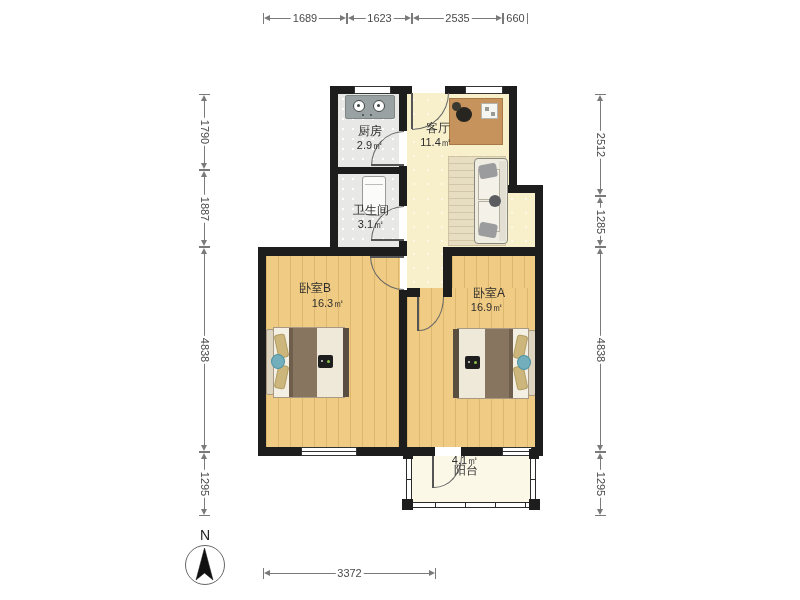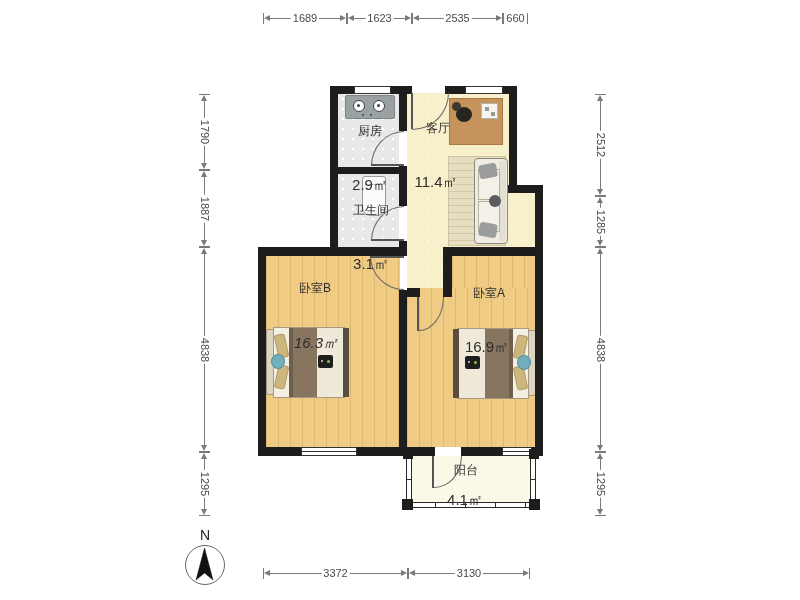--- a/index.html
+++ b/index.html
@@ -13,21 +13,21 @@
   .floor-balcony{background:#fbf8e8;}
   
   .wall{background:#1d1d1d;}
   .window-h{background:#ffffff;border:1px solid #333;background-image:linear-gradient(to bottom,transparent 44%,#333 44%,#333 56%,transparent 56%);box-sizing:border-box;}
   .bwin-h{background:#fff;border-top:1px solid #2a2a2a;border-bottom:1px solid #2a2a2a;background-image:linear-gradient(to bottom,transparent 45%,#2a2a2a 45%,#2a2a2a 55%,transparent 55%),repeating-linear-gradient(90deg,transparent 0 29px,#2a2a2a 29px 30px);box-sizing:border-box;}
   .bwin-v{background:#fff;border-left:1px solid #2a2a2a;border-right:1px solid #2a2a2a;background-image:linear-gradient(to right,transparent 45%,#2a2a2a 45%,#2a2a2a 55%,transparent 55%),repeating-linear-gradient(180deg,transparent 0 22px,#2a2a2a 22px 23px);box-sizing:border-box;}
   .arc{box-sizing:border-box;}
   .leaf{background:#555;}
   
   .room-name{position:absolute;transform:translate(-50%,-50%);font-size:12px;color:#2e2e2e;white-space:nowrap;}
-  .room-area{position:absolute;transform:translate(-50%,-50%);font-size:15px;color:#2e2e2e;white-space:nowrap;margin-top:40px;}
+  .room-area{position:absolute;transform:translate(-50%,-50%);font-size:11px;color:#2e2e2e;white-space:nowrap;}
   
   .dim-h{position:absolute;height:16px;}
   .dim-h .line{position:absolute;left:5px;right:5px;top:8px;height:1px;background:#7a7a7a;}
   .dim-h .tkl{position:absolute;left:0;top:3px;width:1px;height:11px;background:#7a7a7a;}
   .dim-h .tkr{position:absolute;right:0;top:3px;width:1px;height:11px;background:#7a7a7a;}
   .dim-h .al{position:absolute;left:1px;top:5px;border-top:3px solid transparent;border-bottom:3px solid transparent;border-right:6px solid #7a7a7a;}
   .dim-h .ar{position:absolute;right:1px;top:5px;border-top:3px solid transparent;border-bottom:3px solid transparent;border-left:6px solid #7a7a7a;}
   .dim-h .lbl{position:absolute;left:50%;top:50%;transform:translate(-50%,-50%);background:#fff;padding:0 2px;font-size:11px;color:#4a4a4a;line-height:13px;}
   .dim-v{position:absolute;width:16px;}
   .dim-v .line{position:absolute;top:5px;bottom:5px;left:8px;width:1px;background:#7a7a7a;}
@@ -170,21 +170,21 @@
   <div class="abs arc" style="left:434px;top:456px;width:28px;height:32px;border-right:1px solid #666;border-bottom:1px solid #666;border-bottom-right-radius:100%;"></div>
   <div class="abs leaf" style="left:432px;top:456px;width:2px;height:32px;"></div>
 
   <div class="room-name" style="left:370px;top:131px;">厨房</div>
   <div class="room-area" style="left:370px;top:145px;">2.9㎡</div>
   <div class="room-name" style="left:438px;top:128px;">客厅</div>
   <div class="room-area" style="left:436px;top:142px;">11.4㎡</div>
   <div class="room-name" style="left:371px;top:210px;">卫生间</div>
   <div class="room-area" style="left:371px;top:224px;">3.1㎡</div>
   <div class="room-name" style="left:315px;top:288px;">卧室B</div>
-  <div class="room-area" style="left:316px;top:303px;font-style:italic;">16.3㎡</div>
+  <div class="room-area" style="left:328px;top:303px;">16.3㎡</div>
   <div class="room-name" style="left:489px;top:293px;">卧室A</div>
   <div class="room-area" style="left:487px;top:307px;">16.9㎡</div>
   <div class="room-name" style="left:466px;top:470px;">阳台</div>
   <div class="room-area" style="left:465px;top:460px;">4.1㎡</div>
 
   <div class="dim-h" style="left:263px;top:10px;width:84px;">
     <div class="line"></div>
       <div class="tkl"></div>
       <div class="tkr"></div>
       <div class="al"></div>
@@ -275,35 +275,27 @@
   </div>
   <div class="dim-v" style="left:592px;top:452px;height:64px;">
     <div class="line"></div>
       <div class="tkt"></div>
       <div class="tkb"></div>
       <div class="au"></div>
       <div class="ad"></div>
     <span class="lbl">1295</span>
   </div>
 
-  <div class="dim-h" style="left:263px;top:565px;width:145px;text-decoration:underline;">
+  <div class="dim-h" style="left:263px;top:565px;width:173px;text-decoration:underline;">
     <div class="line"></div>
       <div class="tkl"></div>
       <div class="tkr"></div>
       <div class="al"></div>
       <div class="ar"></div>
     <span class="lbl">3372</span>
-  </div>
-  <div class="dim-h" style="left:408px;top:565px;width:122px;">
-    <div class="line"></div>
-      <div class="tkl"></div>
-      <div class="tkr"></div>
-      <div class="al"></div>
-      <div class="ar"></div>
-    <span class="lbl">3130</span>
   </div>
 
   <div class="abs" style="left:183px;top:527px;width:44px;height:64px;">
     <div class="compass-n" style="left:22px;top:0;">N</div>
     <div class="abs" style="left:2px;top:18px;width:40px;height:40px;border:1.5px solid #666;border-radius:50%;box-sizing:border-box;">
       <svg width="37" height="37" viewBox="0 0 37 37" style="position:absolute;left:0;top:0;">
         <path d="M18.5,2 L10,34 L18.5,27 L27,34 Z" fill="#111" stroke="#111" stroke-width="0.5"></path>
       </svg>
     </div>
   </div>

